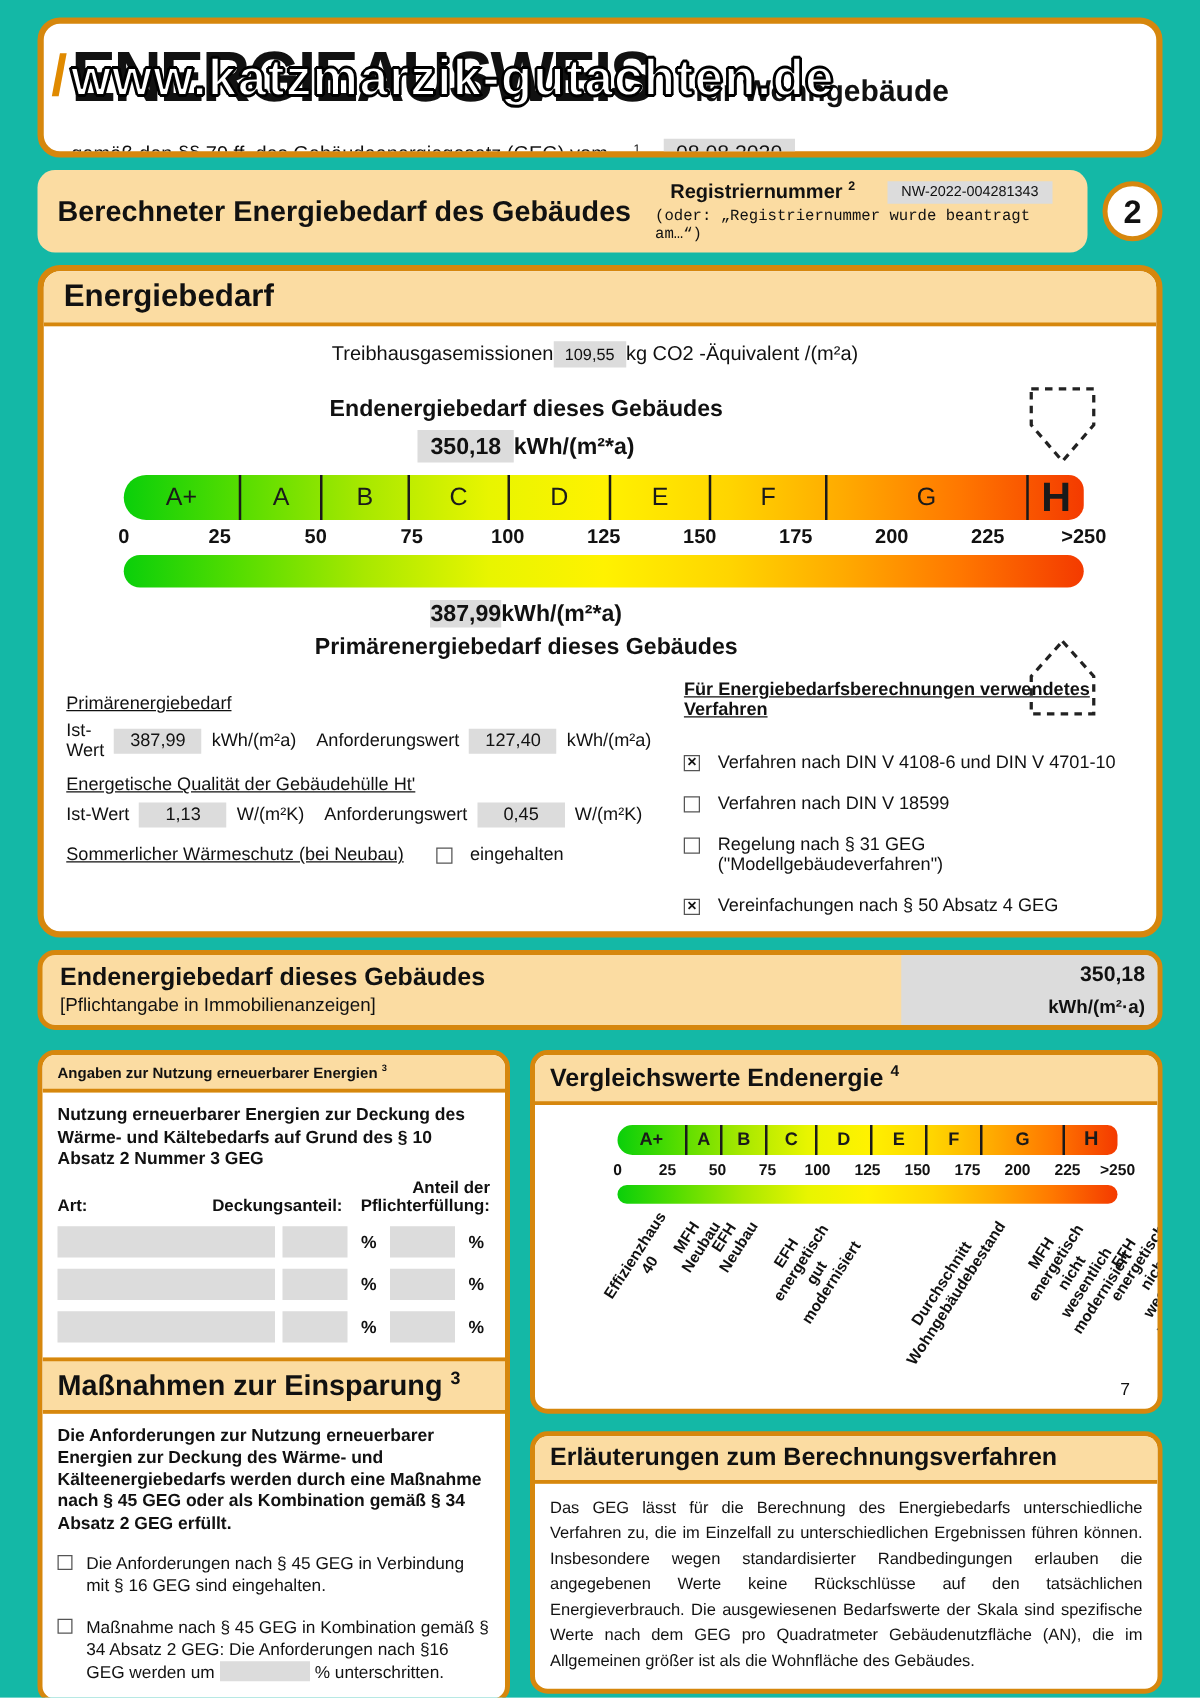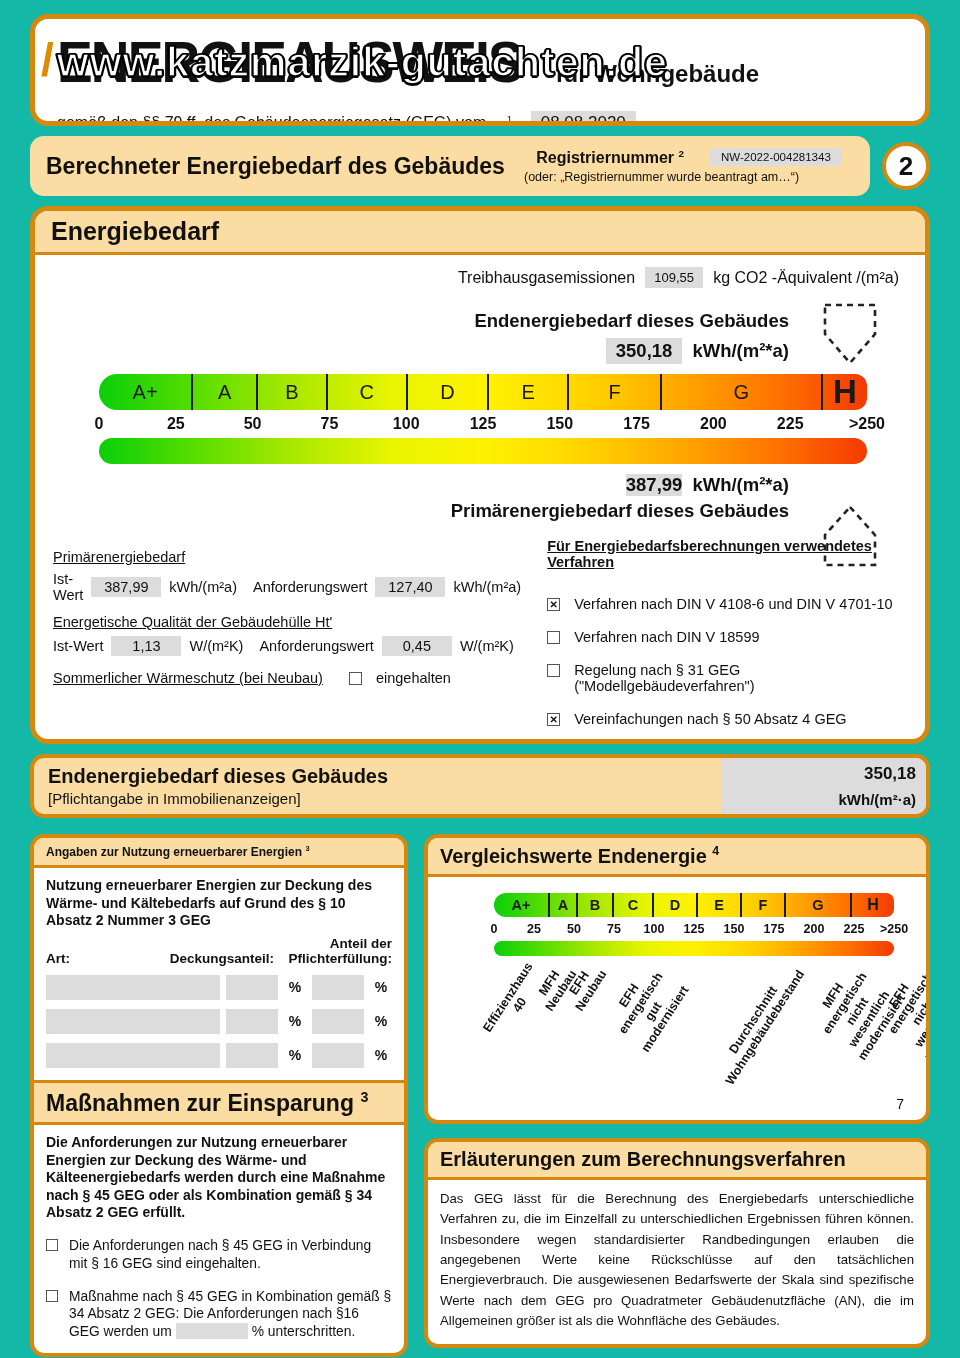--- a/index.html
+++ b/index.html
@@ -27,29 +27,29 @@
   .wm-slash { color:#E08A00; -webkit-text-stroke:0; text-shadow:none; font-size:46px; margin-right:2px; }
 
   
   .regrow { display:flex; align-items:center; margin-top:10px; gap:12px; }
   .regband { flex:1; border-radius:14px; display:flex; align-items:center; padding:8px 16px; min-height:60px; }
   .regband h1 { font-size:23px; font-weight:800; flex:1; }
   .regright { width:330px; font-size:12px; }
   .regright .l1 { display:flex; align-items:center; gap:26px;justify-content:center; }
   .regright .rlab { font-size:16px; font-weight:800; }
   .regright .gbox { font-size:11.5px; padding:3px 11px; }
-  .regright .l2 { margin-top:3px; font-size:12.5px; }
+  .regright .l2 { margin-top:3px; font-size:12.5px;font-family:Liberation Mono, monospace; }
   .pagebadge { width:48px; height:48px; border:4px solid #D6870D; border-radius:50%; background:#fff;
                display:flex; align-items:center; justify-content:center; font-size:26px; font-weight:800; flex:0 0 auto; }
 
   
   .mainbox { margin-top:10px; }
   .sechead { padding:6px 16px; font-size:25px; font-weight:800; border-bottom:3px solid #D6870D; }
   .mainbody { position:relative; padding:8px 18px 12px 18px; }
-  .rrow { display:flex; justify-content:flex-end; align-items:center; gap:10px; }
+  .rrow { display:flex; justify-content:center; align-items:center; }
   .ghg { font-size:16px; margin-top:4px; padding-right:8px; }
   .ghg .gbox { font-size:13px; padding:3px 8px; min-width:58px; }
   .bigl { font-size:18.5px; font-weight:800; margin-top:22px; padding-right:118px; }
   .bigv { font-size:18.5px; font-weight:800; margin-top:6px; padding-right:118px; }
   .bigv .gbox { padding:2px 10px; }
   .arrow { position:absolute; right:46px; }
   .arrow-top { top:46px; }
   .arrow-bot { top:248px; }
 
   

